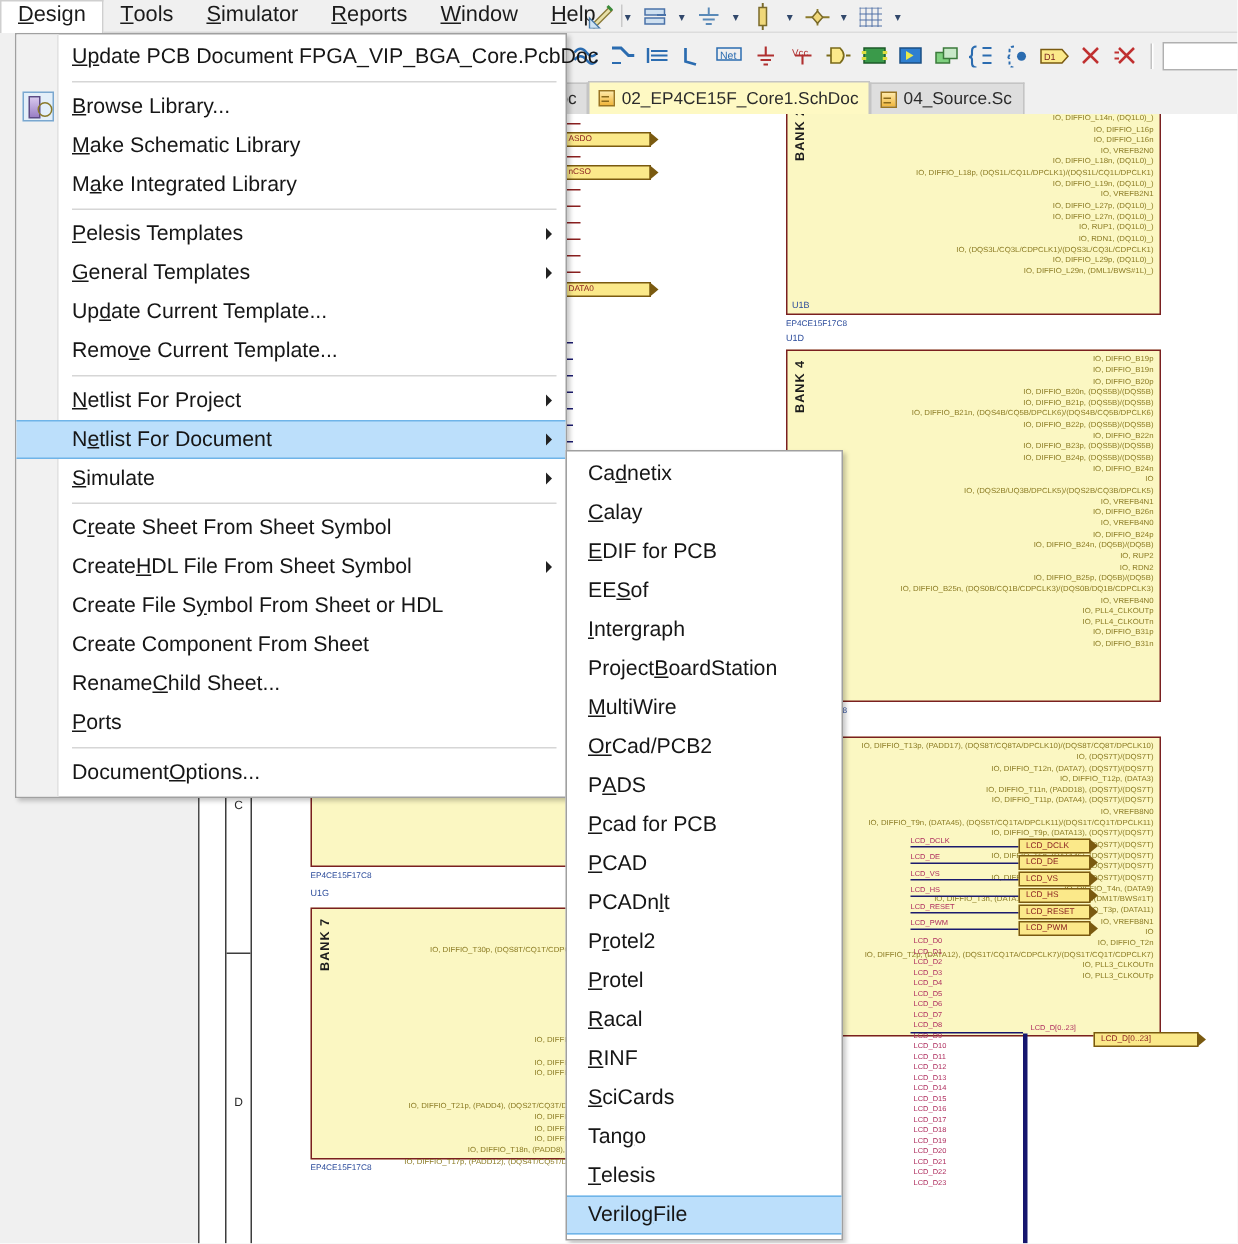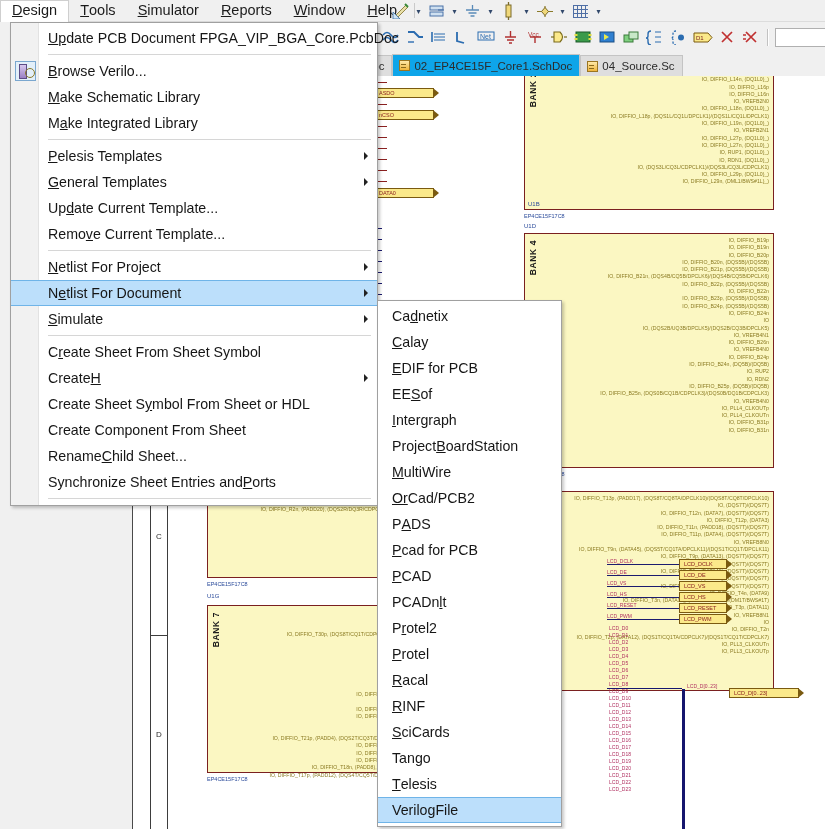--- a/index.html
+++ b/index.html
@@ -97,21 +97,21 @@
     height: 21px;
     display: flex; align-items: center; gap: 4px;
     padding: 0 7px 0 6px;
     font-size: 11.5px; color: #2b2b2b;
     background: #dedede;
     border-left: 1px solid #c4c4c4;
     border-right: 1px solid #c4c4c4;
     border-top: 1px solid #c4c4c4;
     white-space: nowrap;
   }
-  .doctab.sel { background: #0ea5e9; height: 22px; }
+  .doctab.sel { background: #fef9c3; height: 22px; }
   .doctab-ico {
     width: 11px; height: 11px;
     background: linear-gradient(#ffe9a8,#f0b63c);
     border: 1px solid #9a7522;
     position: relative; flex: none;
   }
   .doctab-ico::after{
     content:''; position:absolute; left:1px; top:3px; right:3px; height:1px;
     background:#8a6a1c; box-shadow:0 3px 0 #8a6a1c;
   }
@@ -801,21 +801,21 @@
           <span>date PCB Document FPGA_VIP_BGA_Core.PcbDoc</span>
       </div>
       <div class="msep"></div>
 
       <div class="mi">
         <span class="mi-icon framed">
             <span class="ico-lib"></span>
           </span>
         <span></span>
           <span class="mnemo">B</span>
-          <span>rowse Verilo...</span>
+          <span>rowse Library...</span>
       </div>
       <div class="mi">
         <span class="mnemo">M</span>
           <span>ake Schematic Library</span>
       </div>
       <div class="mi">
         <span>M</span>
           <span class="mnemo">a</span>
           <span>ke Integrated Library</span>
       </div>
@@ -862,42 +862,47 @@
       <div class="msep"></div>
 
       <div class="mi">
         <span>C</span>
           <span class="mnemo">r</span>
           <span>eate Sheet From Sheet Symbol</span>
       </div>
       <div class="mi">
         <span>Create </span>
           <span class="mnemo">H</span>
+          <span>DL File From Sheet Symbol</span>
         <span class="mi-arrow"></span>
       </div>
       <div class="mi">
-        <span>Create Sheet S</span>
+        <span>Create File S</span>
           <span class="mnemo">y</span>
           <span>mbol From Sheet or HDL</span>
       </div>
       <div class="mi">
         <span>Create Component From Sheet</span>
       </div>
       <div class="mi">
         <span>Rename </span>
           <span class="mnemo">C</span>
           <span>hild Sheet...</span>
       </div>
       <div class="mi">
-        <span>Synchronize Sheet Entries and </span>
           <span class="mnemo">P</span>
           <span>orts</span>
       </div>
       <div class="msep"></div>
 
+      <div class="mi">
+        <span>Document </span>
+          <span class="mnemo">O</span>
+          <span>ptions...</span>
+      </div>
     </div>
   </div>
 
   <div class="menupanel menu-sub">
     <div class="menu-list">
       <div class="mi">
         <span>Ca</span>
           <span class="mnemo">d</span>
           <span>netix</span>
       </div>

